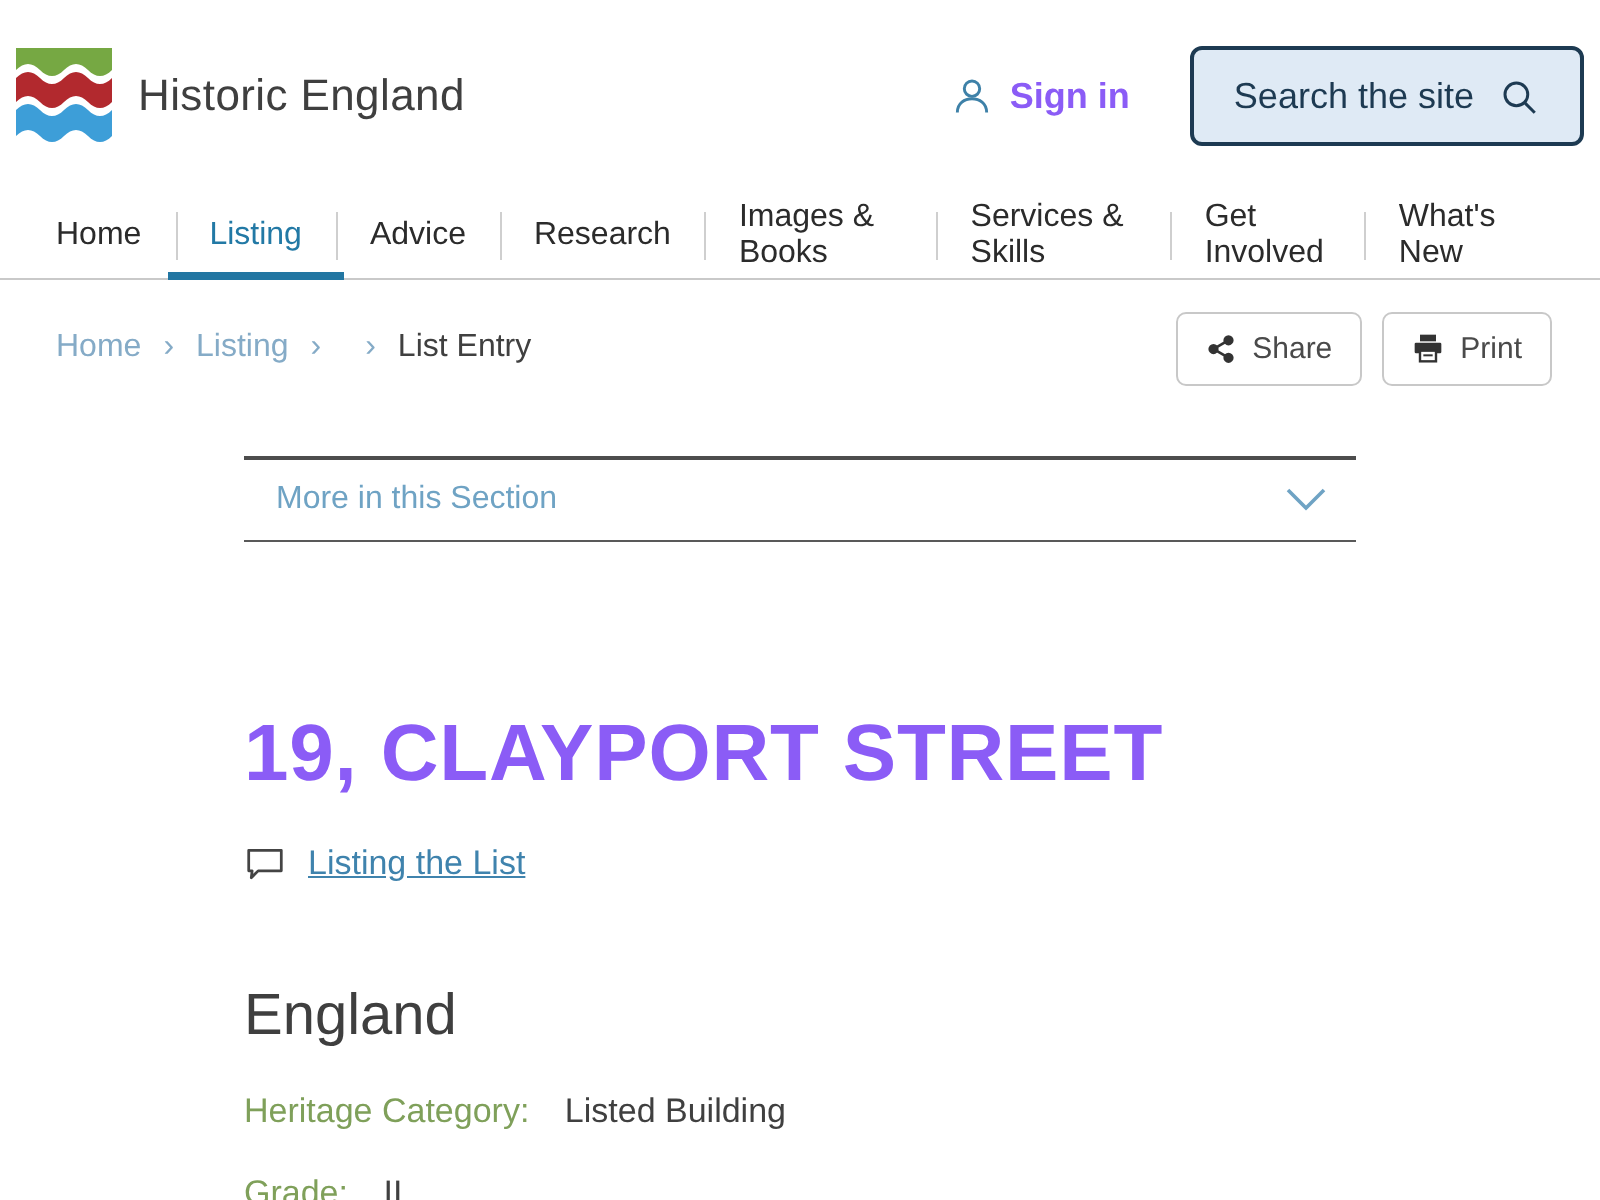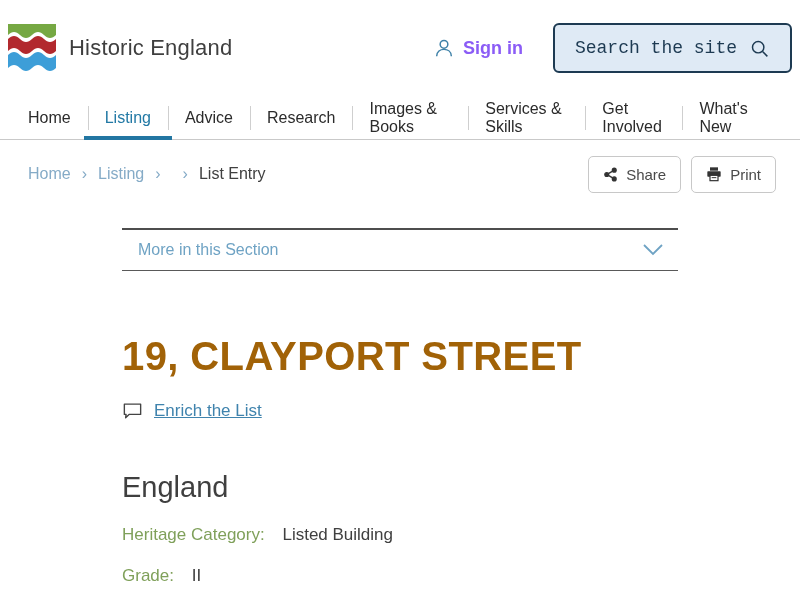--- a/index.html
+++ b/index.html
@@ -6,21 +6,21 @@
   html, body { width: 800px; height: 600px; overflow: hidden; background: #fff; }
   body { font-family: "Liberation Sans", "DejaVu Sans", sans-serif; }
 
   
   .site-header { display: flex; align-items: center; height: 96px; padding: 0 8px; background: #fff; }
   .logo-link { display: flex; align-items: center; text-decoration: none; }
   .logo-mark { width: 48px; height: 48px; display: block; }
   .brand-text { font-size: 22px; color: #3f3f3f; margin-left: 13px; letter-spacing: 0.2px; }
   .header-right { margin-left: auto; display: flex; align-items: center; gap: 30px; }
   .signin { display: flex; align-items: center; gap: 8px; color: #8b5cf6; font-size: 18px; text-decoration: none; cursor: pointer; font-weight: bold; }
-  .search-btn { display: flex; align-items: center; gap: 12px; background: #dfeaf5; border: 2px solid #1d3a52; border-radius: 6px; padding: 0 20px; height: 50px; font-size: 18px; color: #1d3a52; cursor: pointer; font-family: Liberation Mono, monospace; }
+  .search-btn { display: flex; align-items: center; gap: 12px; background: #dfeaf5; border: 2px solid #1d3a52; border-radius: 6px; padding: 0 20px; height: 50px; font-size: 18px; color: #1d3a52; cursor: pointer; font-family: Liberation Sans, sans-serif; }
 
   
   .primary-nav { display: flex; height: 44px; padding: 0 24px; border-bottom: 1px solid #c9c9c9; }
   .nav-item { position: relative; display: flex; align-items: center; padding: 0 17px; font-size: 16px; color: #2b2b2b; text-decoration: none; cursor: pointer; }
   .nav-item:first-child { padding-left: 4px; }
   .nav-item + .nav-item::before { content: ""; position: absolute; left: 0; top: 10px; height: 24px; width: 1px; background: #cfcfcf; }
   .nav-item.active { color: #2279a5; }
   .nav-item.active::after { content: ""; position: absolute; left: -4px; right: -4px; bottom: -1px; height: 4px; background: #2276a2; }
 
   
@@ -31,21 +31,21 @@
   .crumb-current { color: #404040; }
   .action-btn { display: inline-flex; align-items: center; gap: 8px; border: 1px solid #c8c8c8; border-radius: 5px; background: #fff; padding: 9px 14px; font-size: 15px; color: #4a4a4a; cursor: pointer; font-family: inherit; text-align: center; }
   .action-btn + .action-btn { margin-left: 10px; }
 
   
   .main-col { width: 556px; margin: 32px auto 0; }
   .section-nav { border-top: 2px solid #4d4d4d; border-bottom: 1px solid #595959; height: 43px; display: flex; align-items: center; padding: 0 14px 0 16px; cursor: pointer; }
   .section-nav-label { color: #6fa3c4; font-size: 16px; }
   .section-nav .chev { margin-left: auto; }
 
-  .page-title { font-size: 40px; font-weight: 600; color: #a16207; letter-spacing: 0.4px; margin-top: 63px; }
+  .page-title { font-size: 40px; font-weight: 600; color: #8b5cf6; letter-spacing: 0.4px; margin-top: 84px; }
 
   .enrich-row { display: flex; align-items: center; gap: 11px; margin-top: 22px; }
   .enrich-link { color: #3f83ad; font-size: 17px; text-decoration: underline; cursor: pointer; }
 
   .overview-heading { font-size: 29px; font-weight: 500; color: #3f3f3f; margin-top: 50px; }
 
   .field-row { margin-top: 21px; font-size: 17px; }
   .field-row:first-of-type { margin-top: 29px; }
   .field-label { color: #7fa05a; margin-right: 13px; }
   .field-value { color: #404040; }
@@ -149,21 +149,21 @@
   </div>
 
   <h1 class="page-title">19, CLAYPORT STREET</h1>
 
   <div class="enrich-row">
     <span>
       <svg width="21" height="18" viewBox="0 0 24 21" fill="none" stroke="#444" stroke-width="1.6">
         <path d="M2.5,2.5 H21.5 V14.5 H8 L4,18.5 L4.5,14.5 H2.5 Z" stroke-linejoin="round"></path>
       </svg>
     </span>
-    <a class="enrich-link">Enrich the List</a>
+    <a class="enrich-link">Listing the List</a>
   </div>
 
   <h2 class="overview-heading">England</h2>
 
   <div class="field-row">
     <span class="field-label">Heritage Category:</span>
     <span class="field-value">Listed Building</span>
   </div>
 
   <div class="field-row">

